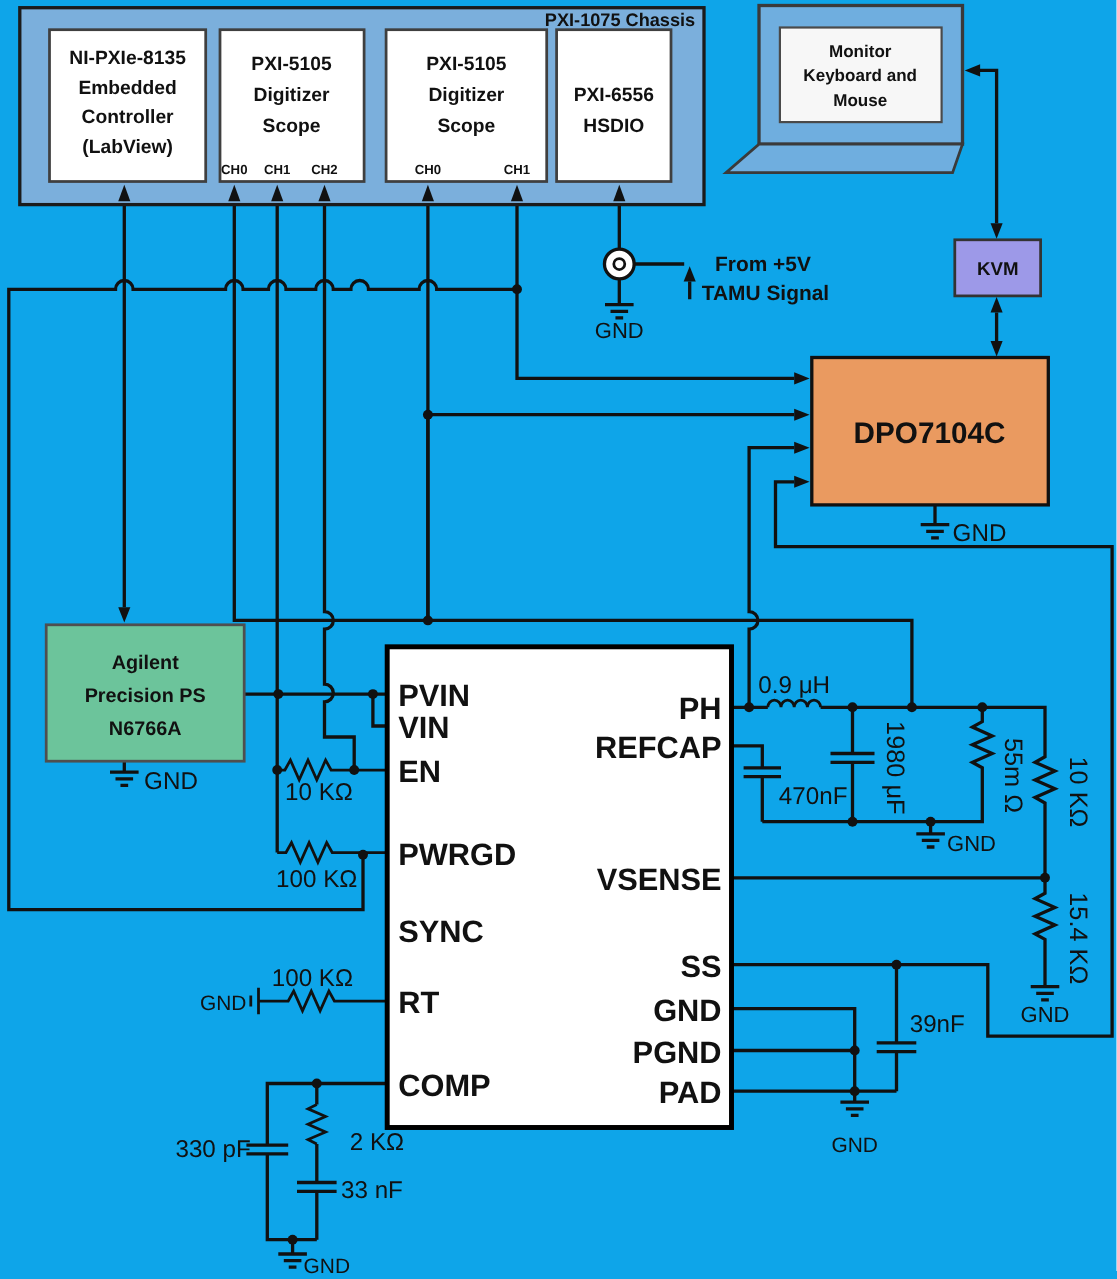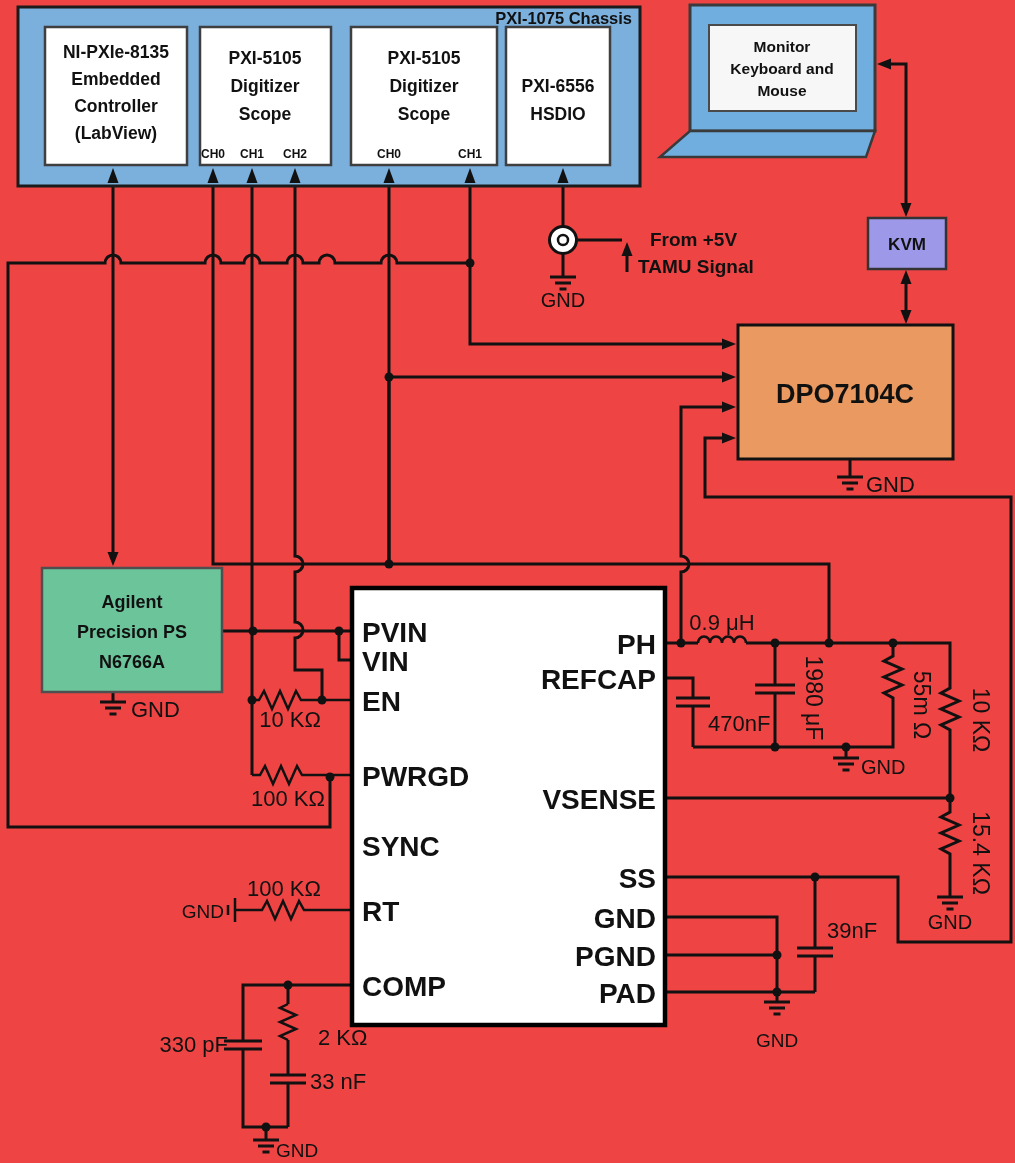--- a/index.html
+++ b/index.html
@@ -1,16 +1,16 @@
 <!DOCTYPE html>
 <html><head>
 <meta charset="utf-8">
 <style>
   html,body{margin:0;padding:0;background:#ffffff;}
-  .stage{position:relative;width:1015px;height:1163px;background:#ef4444;overflow:hidden;}
+  .stage{position:relative;width:1015px;height:1163px;background:#0ea5e9;overflow:hidden;}
   svg{display:block;}
   text{font-family:"Liberation Sans","DejaVu Sans",sans-serif;fill:#111;}
   .wire{stroke:#111;stroke-width:3;fill:none;}
   .wire-thin{stroke:#111;stroke-width:2.5;fill:none;}
   .dot{fill:#111;stroke:none;}
   .arrow{fill:#111;stroke:none;}
   .modbox{fill:#ffffff;stroke:#3f3f3f;stroke-width:2.5;}
   .pin{font-size:28px;font-weight:bold;}
   .val{font-size:22px;}
   .valr{font-size:23px;}

